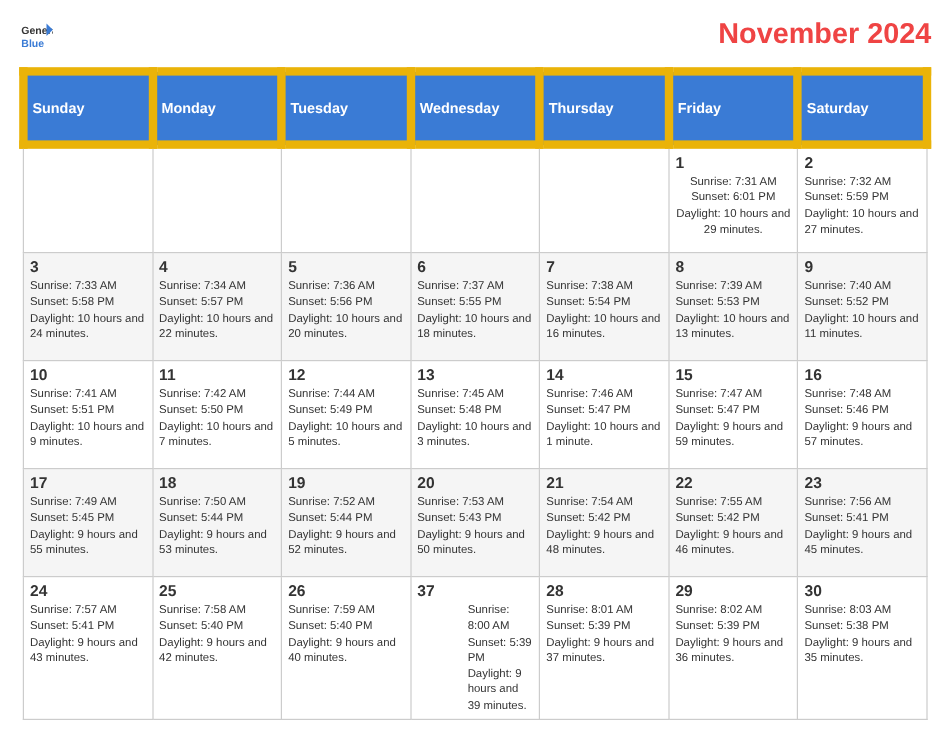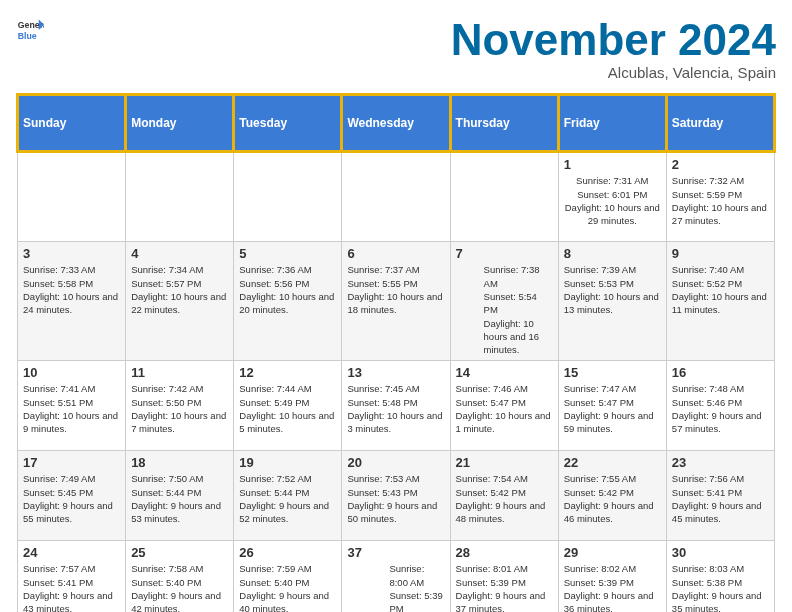--- a/index.html
+++ b/index.html
@@ -22,23 +22,23 @@
       gap: 4px;
     }
     .logo-icon {
       width: 28px;
       height: 28px;
     }
     .title-area {
       text-align: right;
     }
     .month-title {
-      font-size: 44px;
+      font-size: 24px;
       font-weight: bold;
-      color: #0369a1;
+      color: #ef4444;
       line-height: 1.1;
       text-align: right;
     }
     .subtitle {
       font-size: 15px;
       color: #555;
     }
     table {
       width: 100%;
       border-collapse: collapse;
@@ -46,21 +46,21 @@
     }
     thead tr {
       background-color: #3a7bd5;
     }
     thead th {
       color: #fff;
       font-size: 12px;
       font-weight: bold;
       padding: 20px 4px;
       text-align: left;
-      border: 3px solid #eab308;
+      border: 7px solid #eab308;
     }
     tbody tr {
       vertical-align: top;
     }
     tbody td {
       border: 1px solid #ccc;
       padding: 4px 5px;
       font-size: 10px;
       color: #333;
       height: 90px;
@@ -92,21 +92,20 @@
 <div class="header-area">
   <div class="logo">
     <svg class="logo-icon" viewBox="0 0 32 32">
       <text x="2" y="14" font-size="10" font-weight="bold" fill="#333">General</text>
       <text x="2" y="26" font-size="10" font-weight="bold" fill="#3a7bd5">Blue</text>
       <polygon points="26,4 32,10 26,16" fill="#3a7bd5"></polygon>
     </svg>
   </div>
   <div class="title-area">
     <div class="month-title">November 2024</div>
-    <div class="subtitle">Alcublas, Valencia, Spain</div>
   </div>
 </div>
 
 <table>
   <thead>
     <tr>
     <th>Sunday</th>
         <th>Monday</th>
         <th>Tuesday</th>
         <th>Wednesday</th>
@@ -155,21 +154,21 @@
 Daylight: 10 hours and 20 minutes.</div>
         </td>
         <td>
           <span class="day-number">6</span>
           <div class="cell-info" style="white-space: pre-line;">Sunrise: 7:37 AM
 Sunset: 5:55 PM
 Daylight: 10 hours and 18 minutes.</div>
         </td>
         <td>
           <span class="day-number">7</span>
-          <div class="cell-info" style="white-space: pre-line; margin-left: 28px;">Sunrise: 7:38 AM
+          <div class="cell-info" style="white-space: pre-line;">Sunrise: 7:38 AM
 Sunset: 5:54 PM
 Daylight: 10 hours and 16 minutes.</div>
         </td>
         <td>
           <span class="day-number">8</span>
           <div class="cell-info" style="white-space: pre-line;">Sunrise: 7:39 AM
 Sunset: 5:53 PM
 Daylight: 10 hours and 13 minutes.</div>
         </td>
         <td>

